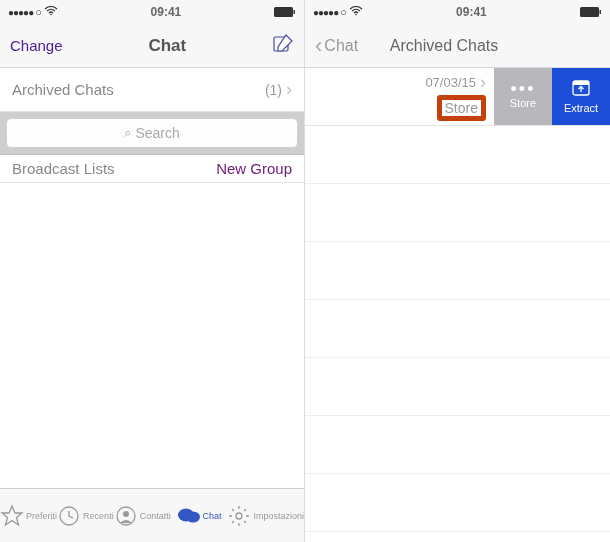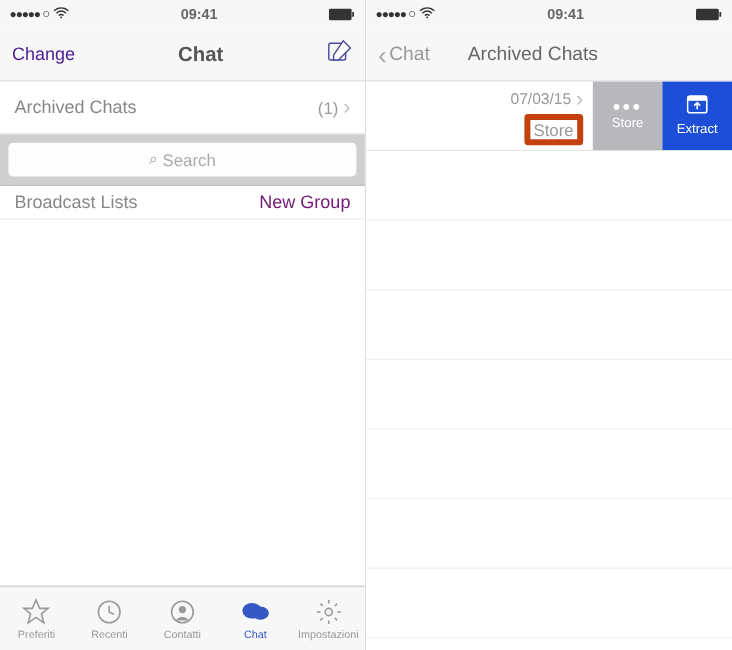--- a/index.html
+++ b/index.html
@@ -112,21 +112,21 @@
     
     .tab-bar {
       height: 54px;
       display: flex;
       border-top: 1px solid #ccc;
       background: #f7f7f7;
     }
     .tab {
       flex: 1;
       display: flex;
-      flex-direction: column;
+      flex-direction: row;
       align-items: center;
       justify-content: center;
       gap: 2px;
       font-size: 9px;
       color: #999;
     }
     .tab.active { color: #3457c4; }
     .tab svg { width: 24px; height: 24px; }
     .tab .ic { stroke: #999; fill: none; stroke-width: 1.3; }
     .tab.active .ic-fill { fill: #3457c4; stroke: none; }

